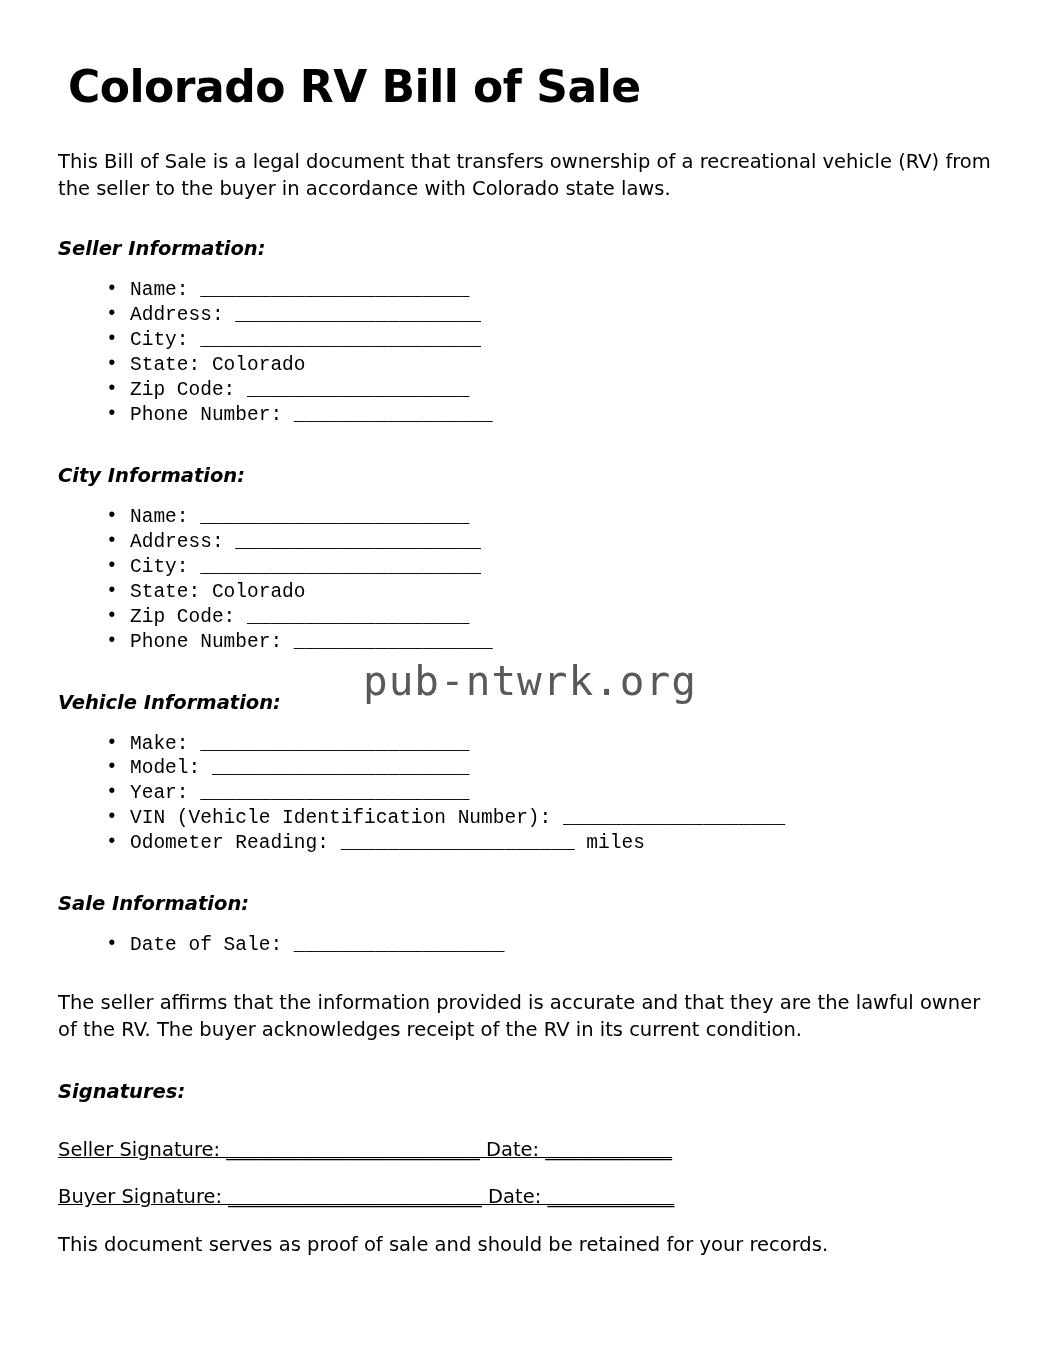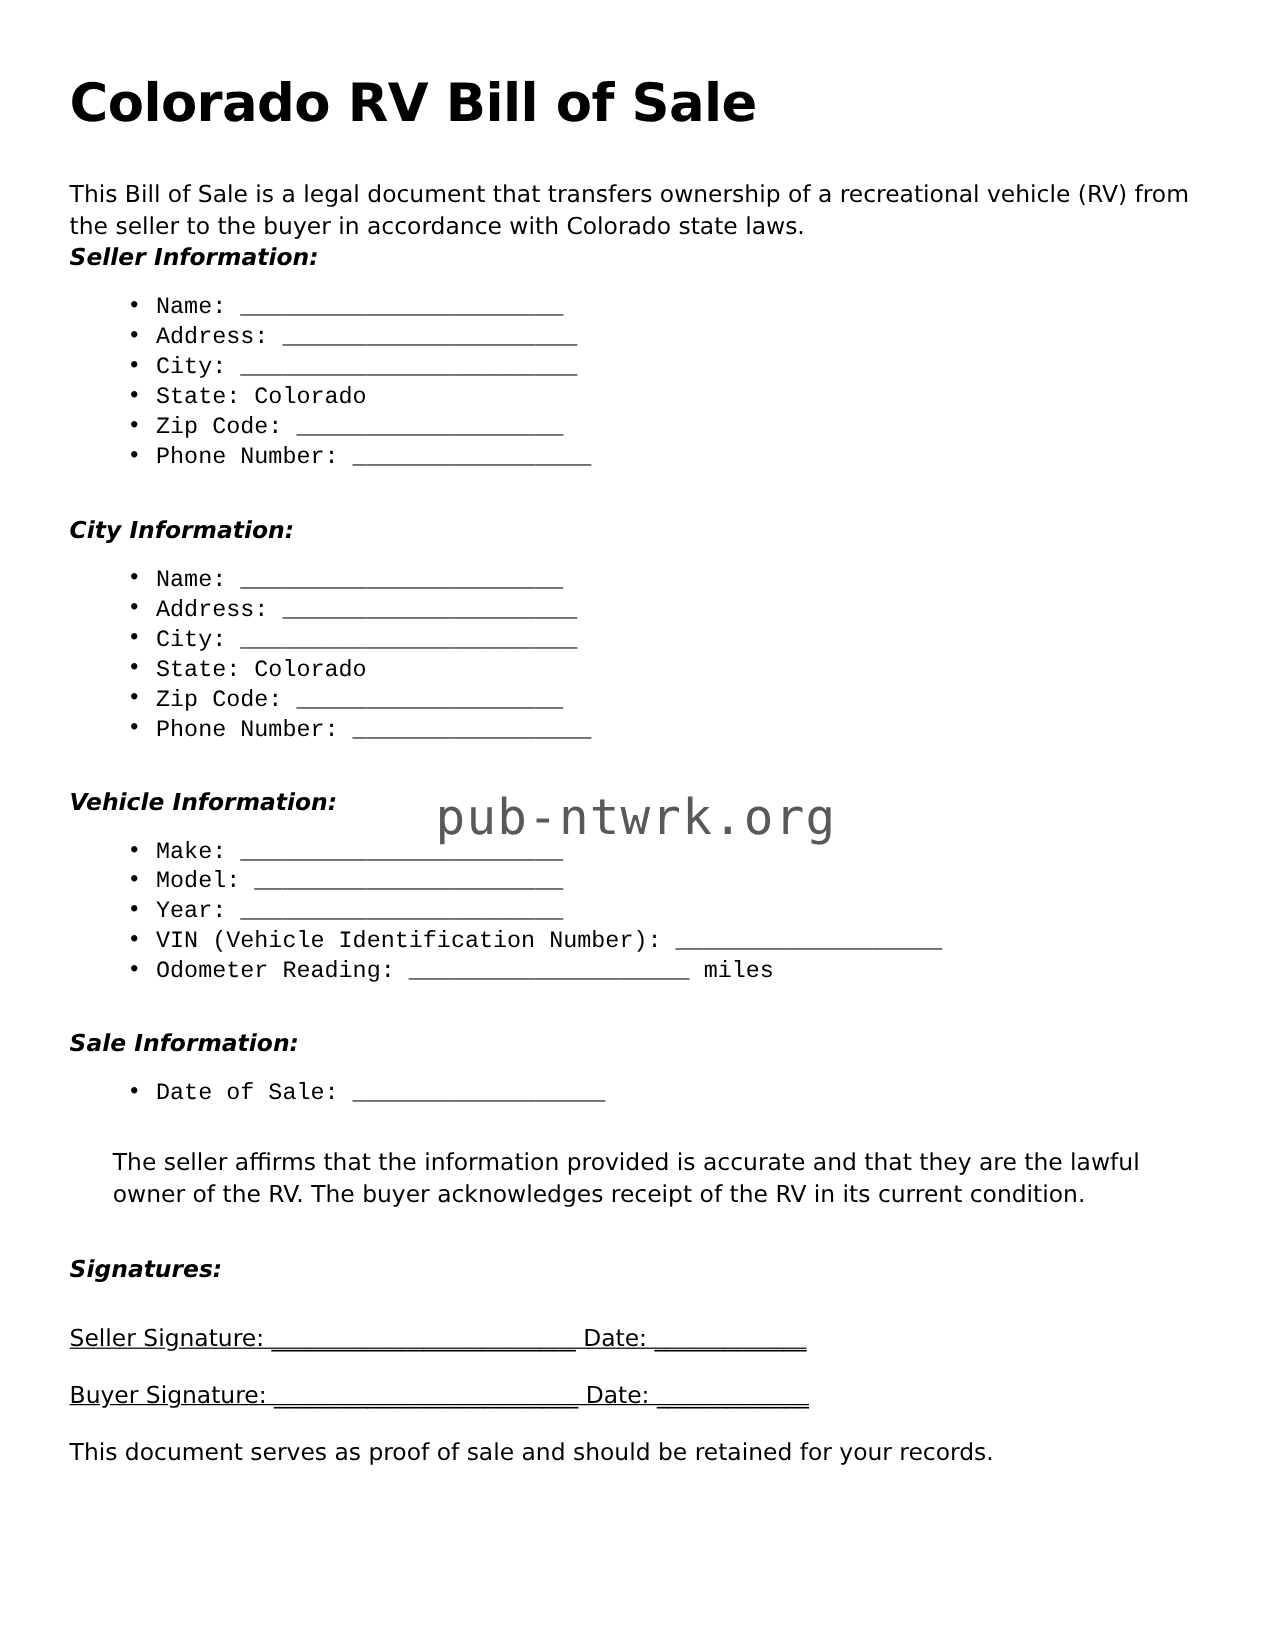--- a/index.html
+++ b/index.html
@@ -22,29 +22,30 @@
     height: 1365px;
     box-sizing: border-box;
     padding: 62px 58px 0 58px;
     background: #ffffff;
   }
   .doc-title {
     font-size: 44px;
     font-weight: bold;
     letter-spacing: -0.5px;
     line-height: 1.12;
-    margin: 0 0 38px 0;
+    margin: 0 0 38px 10px;
   }
   .para {
     font-size: 19.5px;
     line-height: 1.38;
     margin: 0 0 0 0;
     max-width: 945px;
   }
   .para.intro {
+    margin-bottom: 34px;
   }
   .section-heading {
     font-size: 19.5px;
     font-weight: bold;
     margin: 0 0 18px 0;
     font-style: italic;
   }
   .section-heading.spaced-top {
     margin-top: 36px;
   }
@@ -67,21 +68,20 @@
     left: 0;
     top: -1px;
     font-size: 19.5px;
     line-height: 1.28;
   }
   .section-block {
     margin-bottom: 0;
   }
   .affirm {
     margin-top: 32px;
-    margin-left: 36px;
   }
   .sig-rows {
     margin-top: 34px;
     text-decoration: underline;
   }
   .sig-row {
     font-size: 19.5px;
     line-height: 1.3;
     margin-bottom: 22px;
     white-space: nowrap;

